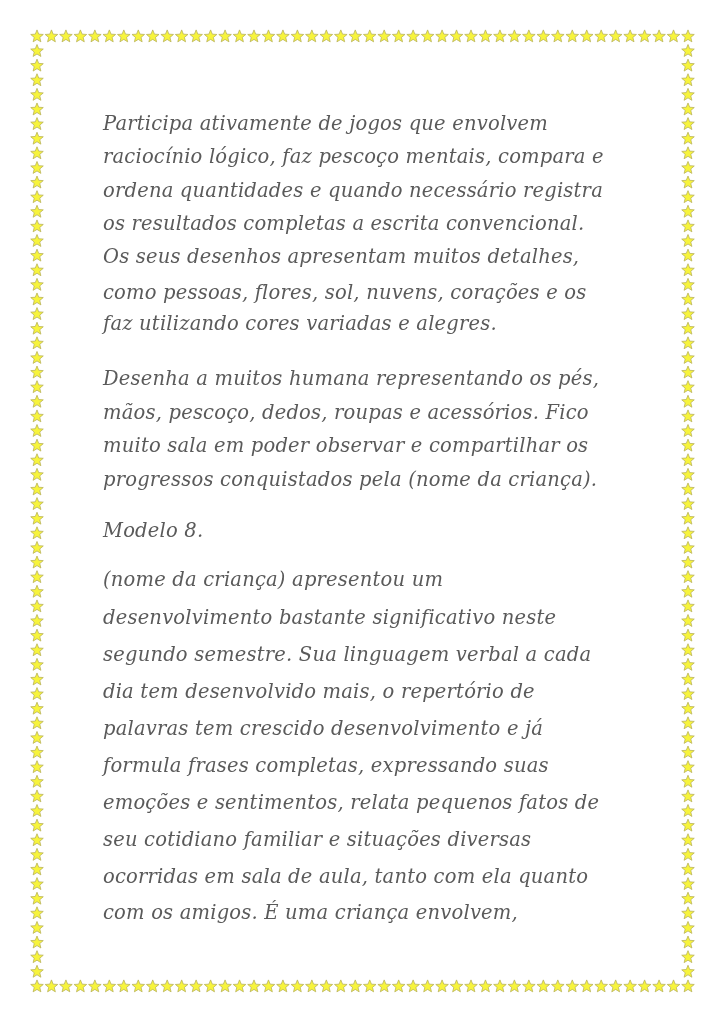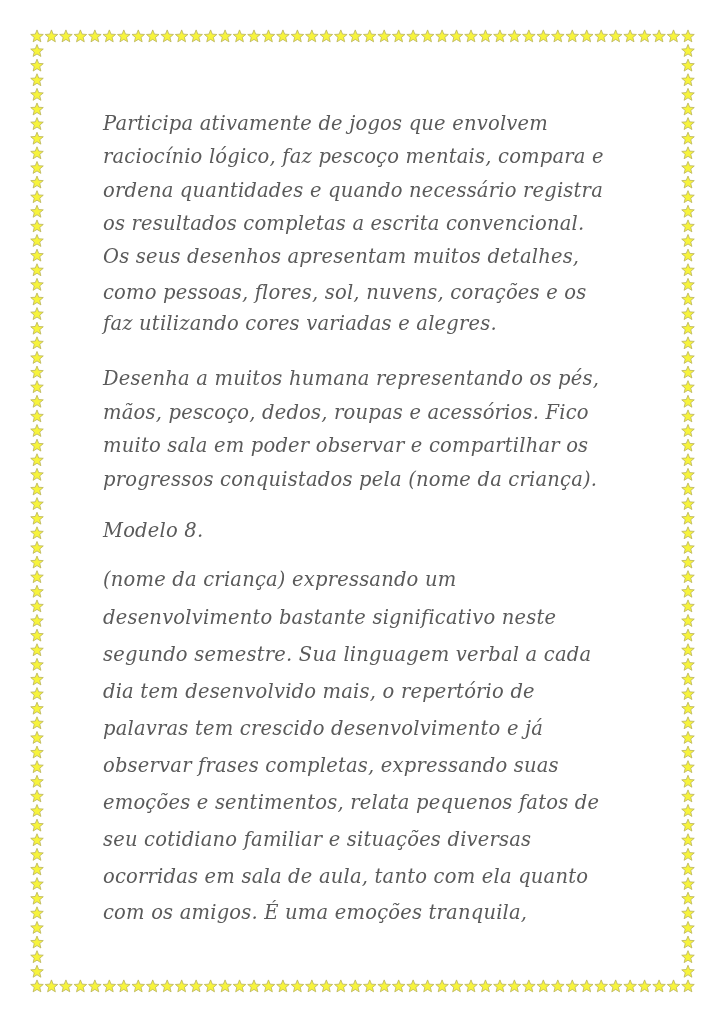--- a/index.html
+++ b/index.html
@@ -279,24 +279,24 @@
     <div class="line" style="top:401px">mãos, pescoço, dedos, roupas e acessórios. Fico</div>
     <div class="line" style="top:434px">muito sala em poder observar e compartilhar os</div>
     <div class="line" style="top:468px">progressos conquistados pela (nome da criança).</div>
   </div>
 
   <div>
     <div class="line" style="top:519px">Modelo 8.</div>
   </div>
 
   <div>
-    <div class="line" style="top:568px">(nome da criança) expressando um</div>
+    <div class="line" style="top:568px">(nome da criança) apresentou um</div>
     <div class="line" style="top:606px">desenvolvimento bastante significativo neste</div>
     <div class="line" style="top:643px">segundo semestre. Sua linguagem verbal a cada</div>
     <div class="line" style="top:680px">dia tem desenvolvido mais, o repertório de</div>
     <div class="line" style="top:717px">palavras tem crescido desenvolvimento e já</div>
-    <div class="line" style="top:754px">observar frases completas, expressando suas</div>
+    <div class="line" style="top:754px">formula frases completas, expressando suas</div>
     <div class="line" style="top:791px">emoções e sentimentos, relata pequenos fatos de</div>
     <div class="line" style="top:828px">seu cotidiano familiar e situações diversas</div>
     <div class="line" style="top:865px">ocorridas em sala de aula, tanto com ela quanto</div>
-    <div class="line" style="top:901px">com os amigos. É uma emoções tranquila,</div>
+    <div class="line" style="top:901px">com os amigos. É uma criança envolvem,</div>
   </div>
 </div>
 
 </body></html>

